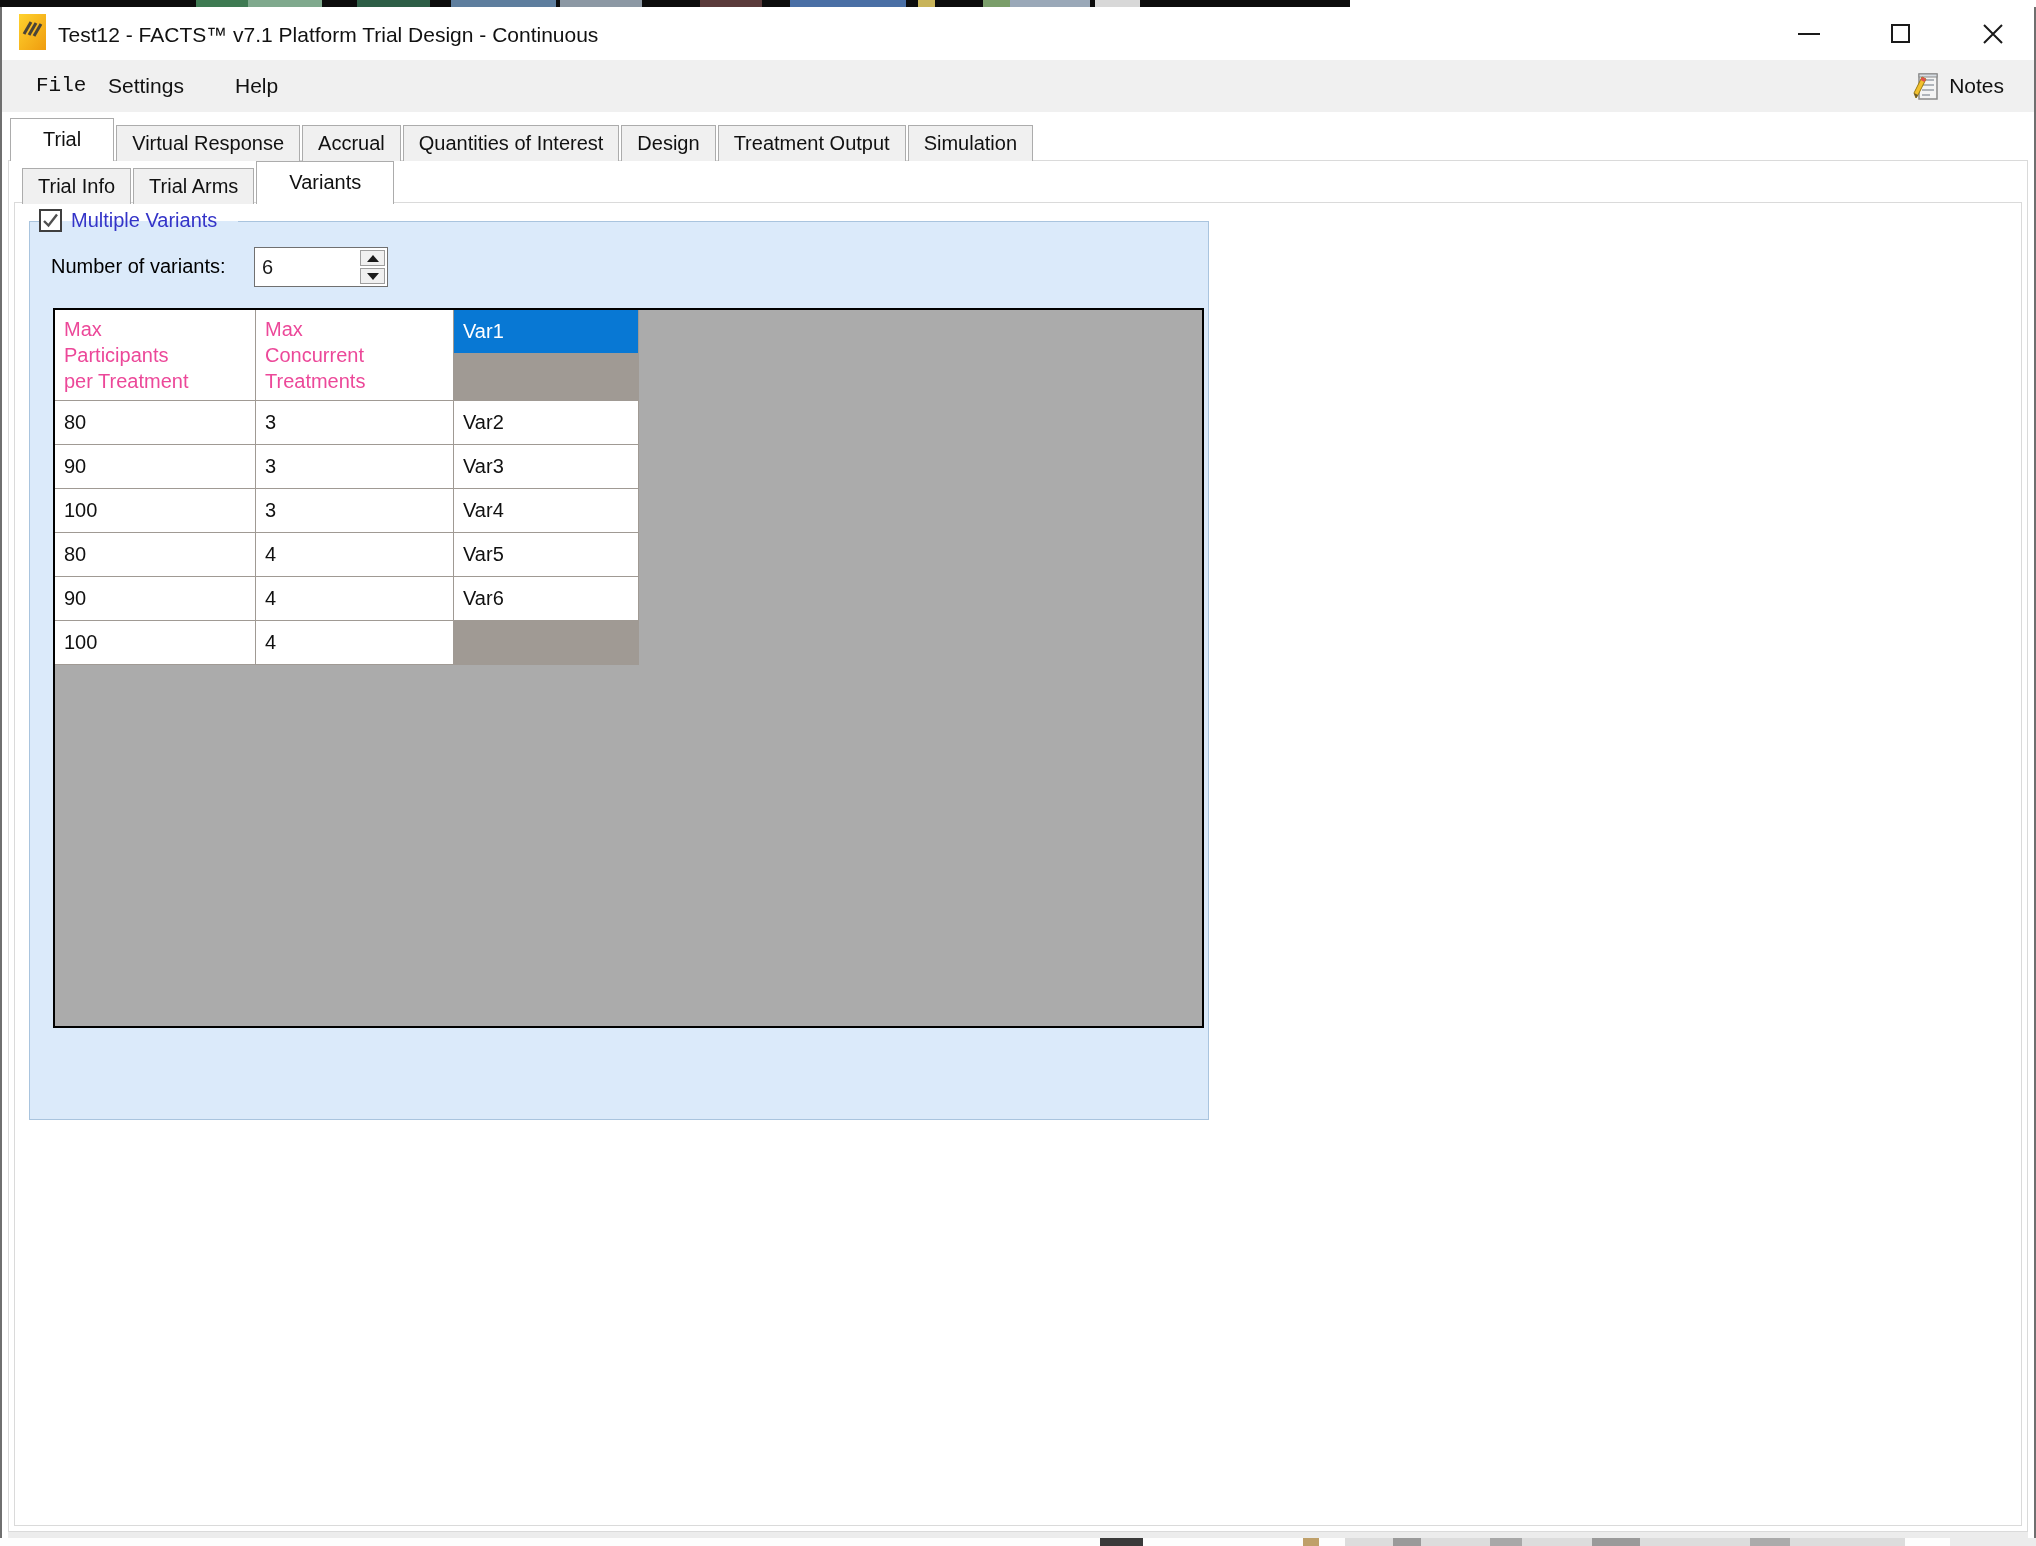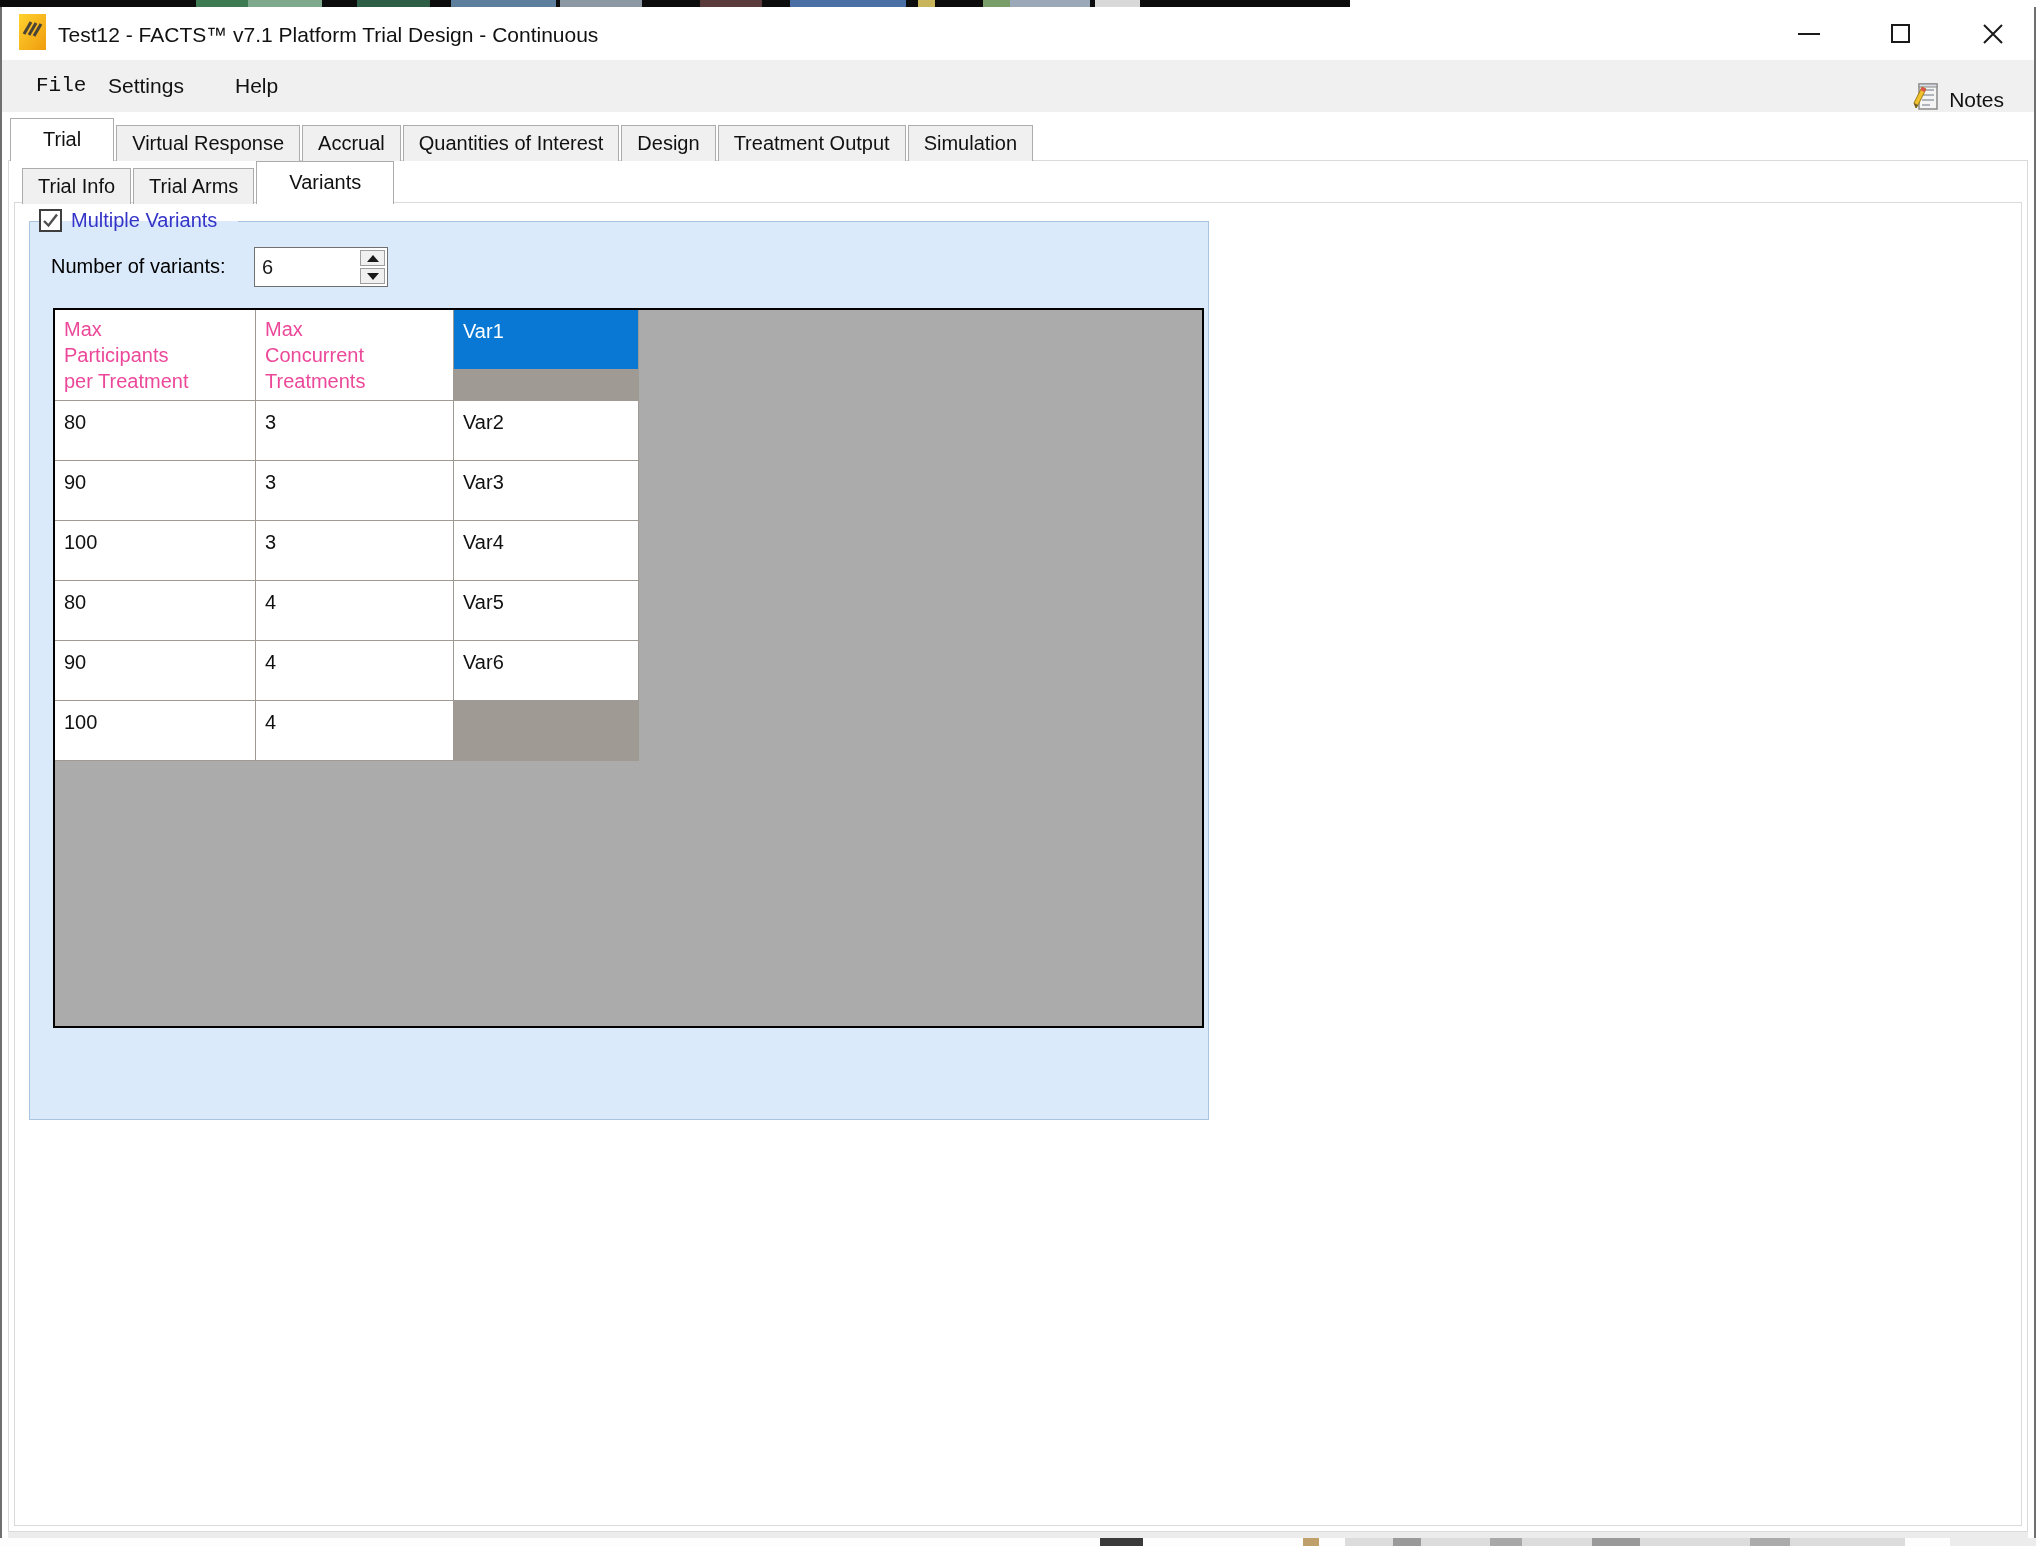--- a/index.html
+++ b/index.html
@@ -34,21 +34,21 @@
   #btn-close{ left:1960px; }
   #btn-min .glyph { width:22px; height:0; border-top:2px solid #1a1a1a; }
   #btn-max .glyph { width:19px; height:19px; border:2px solid #1a1a1a; background:#fff; }
 
   
   #menubar { top:60px; left:2px; width:2032px; height:52px; background:#f0f0f0; }
   .menu-item { position:absolute; top:0; height:52px; line-height:52px; font-size:21px; color:#111; padding:0 12px; }
   #menu-file { left:22px;font-family:Liberation Mono, monospace; }
   #menu-settings { left:94px; }
   #menu-help { left:221px; }
-  #notes-group { position:absolute; top:0; right:30px; height:52px; display:flex; align-items:flex-end; gap:7px; }
+  #notes-group { position:absolute; top:0; right:30px; height:52px; display:flex; align-items:center; gap:7px; }
   #notes-label { font-size:21px; color:#111; }
 
   
   #main-tabs { top:118px; left:10px; height:43px; display:flex; align-items:flex-end; z-index:6; }
   .tab {
     height:36px; line-height:34px; padding:0 15px; font-size:20px; color:#111;
     background:#f0f0f0; border:1px solid #acacac; border-bottom:none; margin-right:2px; white-space:nowrap;
   }
   .tab.selected {
     height:43px; line-height:40px; background:#ffffff; position:relative; z-index:7;
@@ -90,21 +90,21 @@
   
   #variants-grid {
     position:absolute; left:23px; top:87px; width:1151px; height:720px;
     background:#ababab; border:2px solid #000; overflow:hidden;
   }
   #grid-table {
     display:grid; grid-template-columns:200px 197px 184px; gap:1px;
     background:#a09a94; width:fit-content; padding:0 1px 1px 0;
   }
   .hcell { background:#fff; height:90px; padding-left:9px; display:flex; flex-direction:column; justify-content:center; font-size:20px; color:#ec4899; line-height:26px; }
-  .cell { background:#fff; height:59px; line-height:43px; padding-left:9px; font-size:20px; color:#111; }
+  .cell { background:#fff; height:43px; line-height:43px; padding-left:9px; font-size:20px; color:#111; }
   .cell.sel { background:#0878d4; color:#fff; }
 
   
   #bottom-frame-line { top:1532px; left:8px; width:2020px; height:6px; background:#ececec; }
 </style>
 </head>
 <body>
 
 <div id="top-strip" class="abs">
   <div class="blackband"></div>

